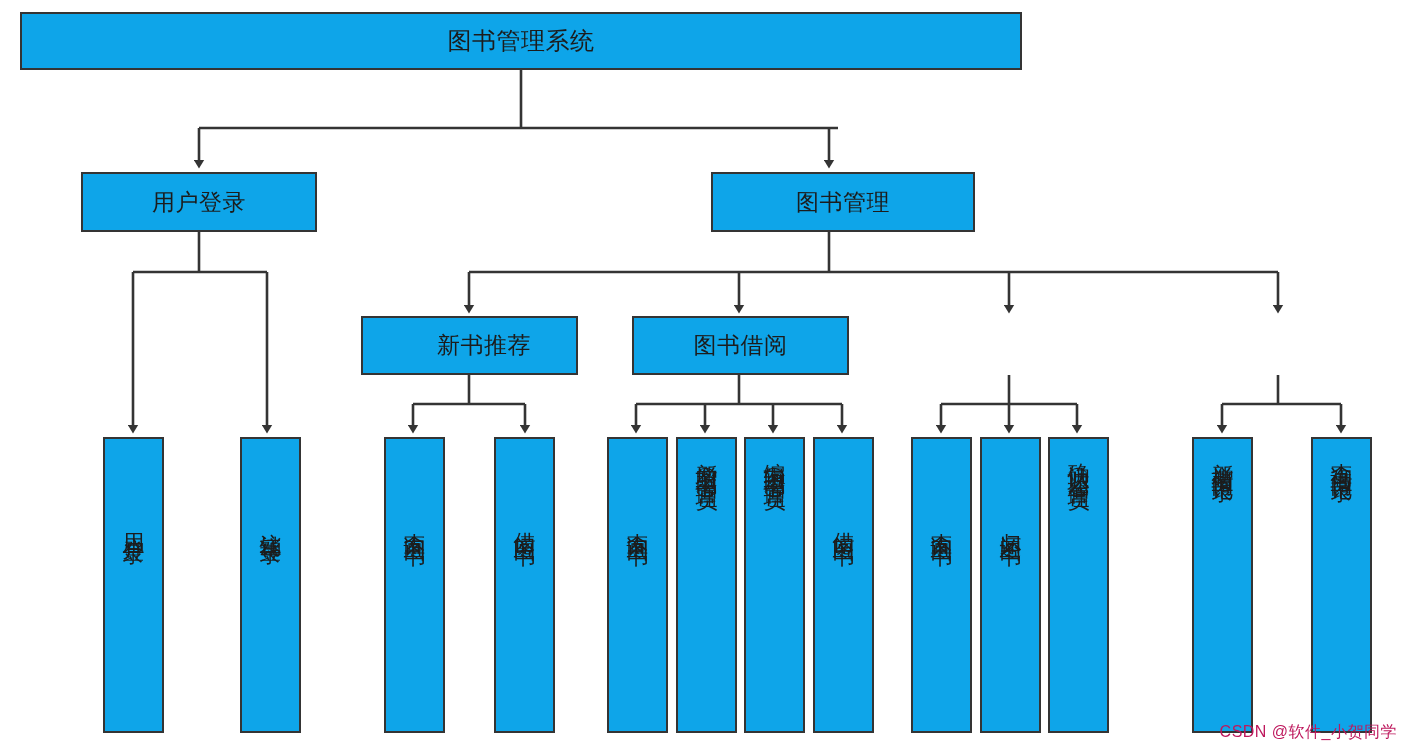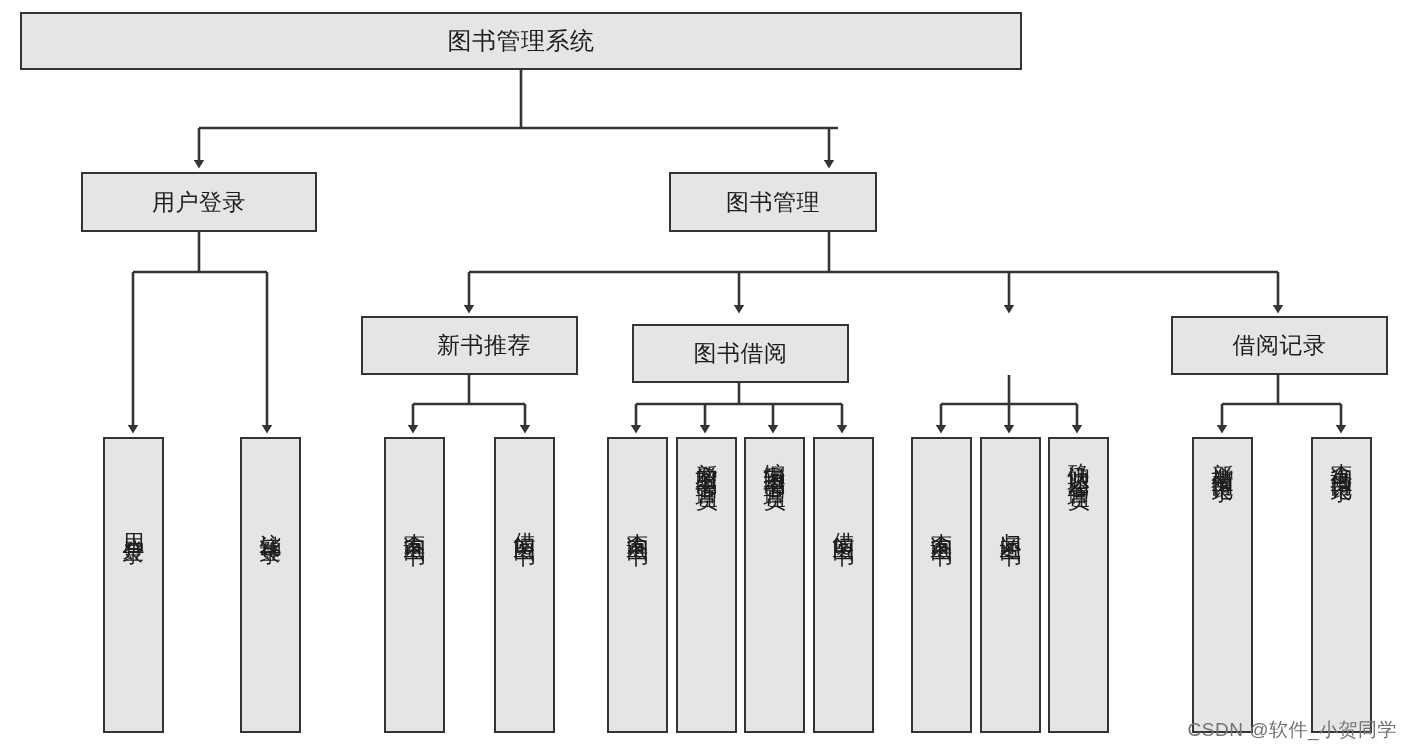--- a/index.html
+++ b/index.html
@@ -22,21 +22,21 @@
   #edges {
     position: absolute;
     left: 0; top: 0;
     width: 1405px;
     height: 747px;
     pointer-events: none;
   }
   .node {
     position: absolute;
     box-sizing: border-box;
-    background: #e5e5e5;
+    background: #0ea5e9;
     border: 2.5px solid #343434;
     display: flex;
     align-items: center;
     justify-content: center;
     color: #1c1c1c;
     z-index: 2;
   }
   .node-label {
     display: block;
     text-align: center;
@@ -65,22 +65,22 @@
     line-height: 1;
     white-space: nowrap;
   }
   .node.vert.mid .node-label {
     margin-top: 70px;
   }
   .watermark {
     position: absolute;
     right: 8px;
     bottom: 4px;
-    font-size: 19px;
-    color: #737373;
+    font-size: 16px;
+    color: #be185d;
     letter-spacing: 0.5px;
     z-index: 3;
     white-space: nowrap;
   }
 </style>
 </head>
 <body>
 
 <div id="stage">
 
@@ -134,32 +134,29 @@
     </g>
   </svg>
 
   <div class="node horiz root" style="left:20px; top:12px; width:1002px; height:58px;">
     <span class="node-label">图书管理系统</span>
   </div>
 
   <div class="node horiz" style="left:81px; top:172px; width:236px; height:60px;">
     <span class="node-label">用户登录</span>
   </div>
-  <div class="node horiz" style="left:669px; top:172px; width:208px; height:60px;">
+  <div class="node horiz" style="left:711px; top:172px; width:264px; height:60px;">
     <span class="node-label">图书管理</span>
   </div>
 
   <div class="node horiz" style="left:361px; top:316px; width:217px; height:59px;padding-left:29px;">
     <span class="node-label">新书推荐</span>
   </div>
-  <div class="node horiz" style="left:632px; top:316px; width:217px; height:59px;margin-top:8px;">
+  <div class="node horiz" style="left:632px; top:316px; width:217px; height:59px;">
     <span class="node-label">图书借阅</span>
-  </div>
-  <div class="node horiz" style="left:1171px; top:316px; width:217px; height:59px;">
-    <span class="node-label">借阅记录</span>
   </div>
 
   <div class="node vert mid" style="left:103px; top:437px; width:61px; height:296px;">
     <span class="node-label">用户登录</span>
   </div>
   <div class="node vert mid" style="left:240px; top:437px; width:61px; height:296px;">
     <span class="node-label">注销登录</span>
   </div>
 
   <div class="node vert mid" style="left:384px; top:437px; width:61px; height:296px;">

